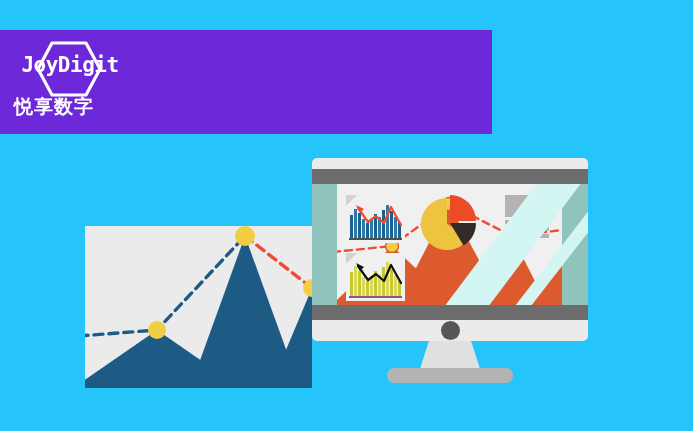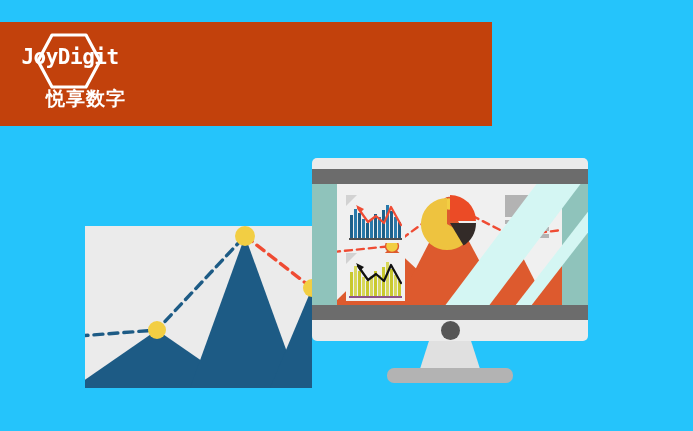--- a/index.html
+++ b/index.html
@@ -17,24 +17,24 @@
     width: 693px;
     height: 431px;
     background: #25c4fb;
     overflow: hidden;
   }
 
   
   #header-banner {
     position: absolute;
     left: 0;
-    top: 22px;
+    top: 30px;
     width: 492px;
     height: 104px;
-    background: #c2410c;
+    background: #6d28d9;
     display: flex;
     align-items: center;
   }
   #brand-logo {
     position: relative;
     width: 112px;
     height: 86px;
     margin-left: 14px;
     flex: 0 0 auto;
   }
@@ -57,21 +57,21 @@
     font-family: "DejaVu Sans Mono", monospace;
     letter-spacing: -0.5px;
     line-height: 1;
     white-space: nowrap;
   }
   #logo-subtext {
     position: absolute;
     left: 0;
     top: 58px;
     width: 112px;
-    text-align: right;
+    text-align: left;
     color: #ffffff;
     font-size: 19px;
     font-weight: bold;
     line-height: 1;
     letter-spacing: 1px;
     white-space: nowrap;
   }
   #banner-title {
     color: #ffffff;
     font-size: 54px;

